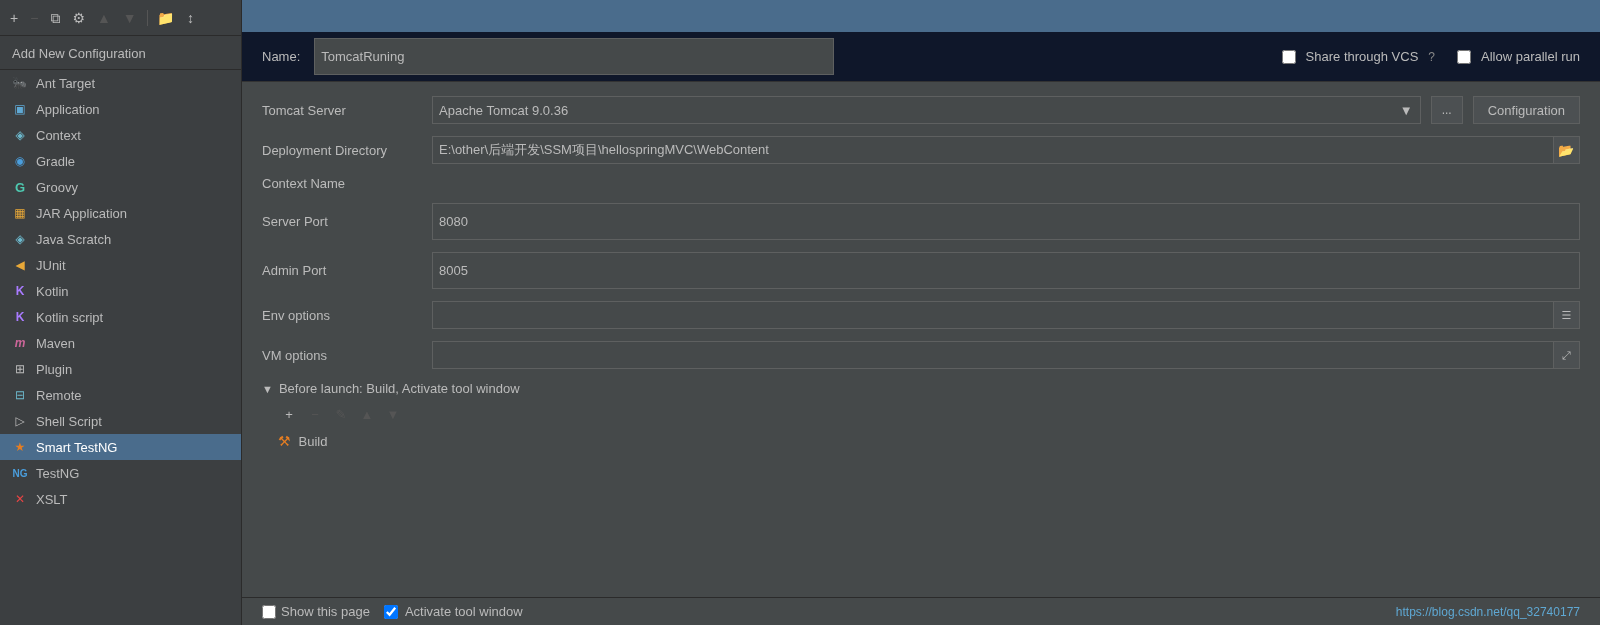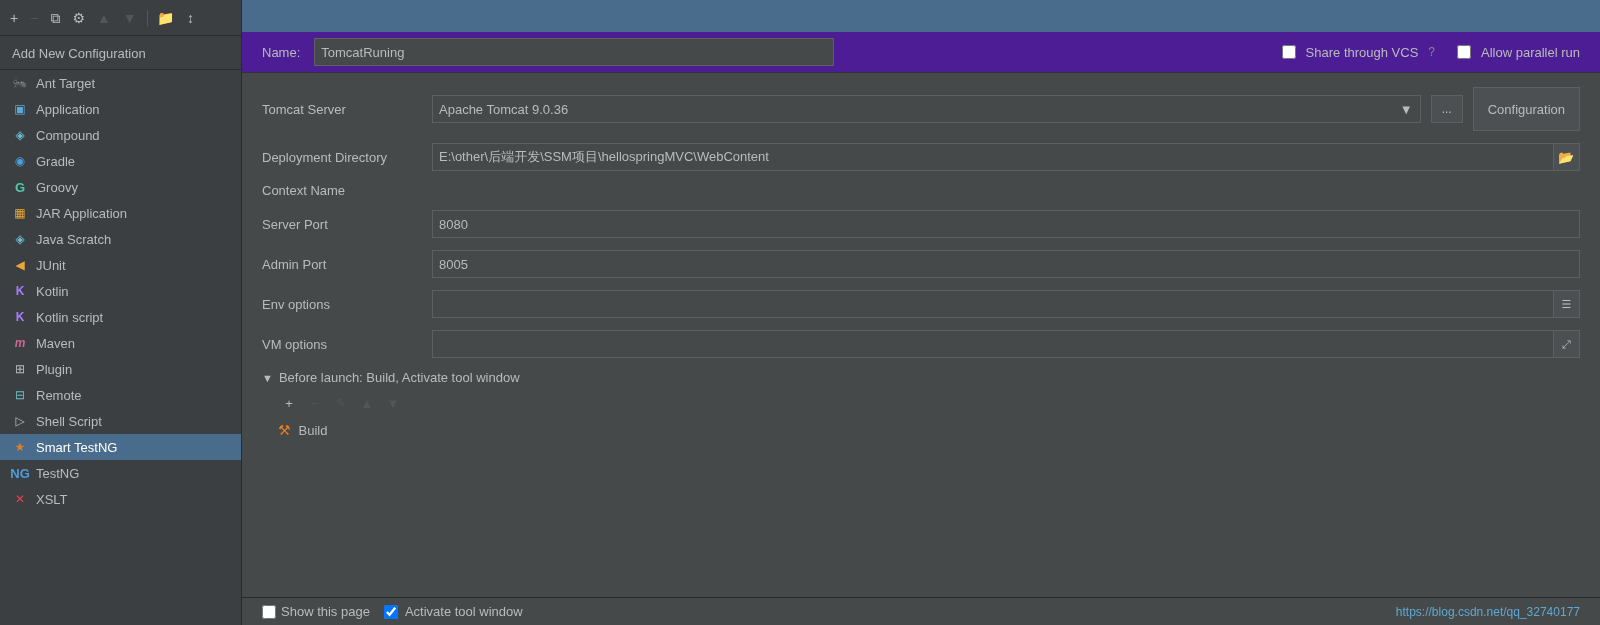--- a/index.html
+++ b/index.html
@@ -123,21 +123,21 @@
     .form-label {
       width: 160px;
       flex-shrink: 0;
       color: #bbbbbb;
       font-size: 13px;
       text-align: left;
     }
 
     .form-input {
       flex: 1;
-      height: 28px;
+      height: 37px;
       background: #45494a;
       border: 1px solid #5e6060;
       color: #bbbbbb;
       font-size: 13px;
       padding: 0 6px;
       outline: none;
     }
 
     .name-input {
       width: 520px;
@@ -161,21 +161,21 @@
       height: 28px;
       padding: 0 10px;
       background: #4c5052;
       border: 1px solid #5e6060;
       color: #bbbbbb;
       cursor: pointer;
       font-size: 12px;
     }
 
     .config-btn {
-      height: 44px;
+      height: 28px;
       padding: 0 14px;
       background: #4c5052;
       border: 1px solid #5e6060;
       color: #bbbbbb;
       cursor: pointer;
       font-size: 13px;
     }
 
     .dir-input-wrapper {
       flex: 1;
@@ -222,37 +222,37 @@
       justify-content: center;
     }
 
     .name-label {
       color: #bbbbbb;
       font-size: 13px;
     }
 
     .vcs-checkbox-area {
       display: flex;
-      align-items: flex-start;
+      align-items: center;
       gap: 10px;
       margin-left: auto;
     }
 
     .checkbox-input {
       width: 14px;
       height: 14px;
       cursor: pointer;
     }
 
     .top-bar {
       display: flex;
       align-items: center;
       padding: 6px 20px;
       gap: 14px;
-      background: #4c1d95;
+      background: #0f172a;
       border-bottom: 1px solid #333;
       flex-shrink: 0;
     }
 
     .before-launch-section {
       margin-top: 8px;
     }
 
     .before-launch-header {
       display: flex;
@@ -384,21 +384,21 @@
       <div class="sidebar-item">
         <span class="item-icon icon-ant">🐜</span>
         <span>Ant Target</span>
       </div>
       <div class="sidebar-item">
         <span class="item-icon icon-app">▣</span>
         <span>Application</span>
       </div>
       <div class="sidebar-item">
         <span class="item-icon icon-compound">◈</span>
-        <span>Compound</span>
+        <span>Context</span>
       </div>
       <div class="sidebar-item">
         <span class="item-icon icon-gradle">◉</span>
         <span>Gradle</span>
       </div>
       <div class="sidebar-item">
         <span class="item-icon icon-groovy" style="font-weight:bold;font-size:13px;">G</span>
         <span>Groovy</span>
       </div>
       <div class="sidebar-item">
@@ -435,21 +435,21 @@
       </div>
       <div class="sidebar-item">
         <span class="item-icon icon-shell">▷</span>
         <span>Shell Script</span>
       </div>
       <div class="sidebar-item selected">
         <span class="item-icon icon-smart">★</span>
         <span>Smart TestNG</span>
       </div>
       <div class="sidebar-item">
-        <span class="item-icon icon-testng" style="font-size:13px;font-weight:bold;">NG</span>
+        <span class="item-icon icon-testng" style="font-size:10px;font-weight:bold;">NG</span>
         <span>TestNG</span>
       </div>
       <div class="sidebar-item">
         <span class="item-icon icon-xslt">✕</span>
         <span>XSLT</span>
       </div>
     </div>
   </div>
 
   <div class="right-panel">

